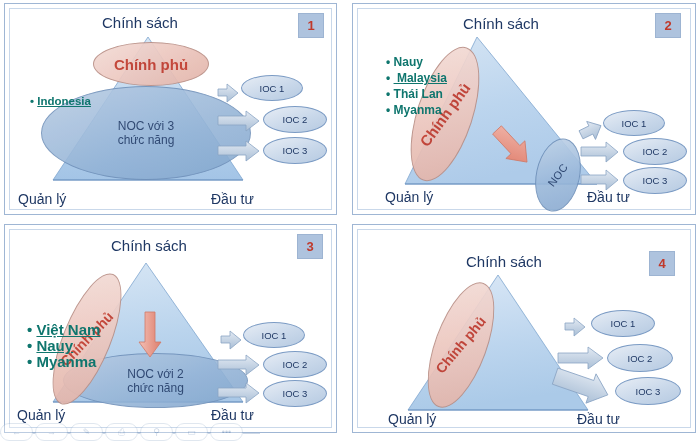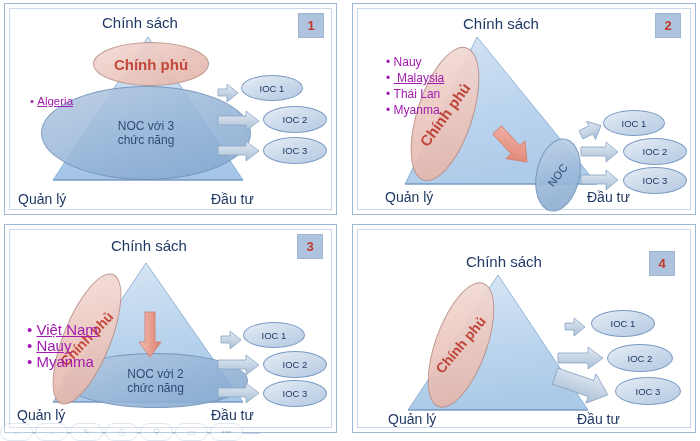--- a/index.html
+++ b/index.html
@@ -51,23 +51,24 @@
 
   
   .tri{ position:absolute; }
   .tri svg{ display:block; overflow:visible; }
 
   
   .bullets{
     position:absolute;
     font-size:11.5px;
     line-height:14px;
-    color:#a21caf;
+    color:#0f766e;
     white-space:nowrap;
     z-index:6;
+    font-weight:bold;
   }
   .bullets div{ padding:0; }
   .bullets .u{ text-decoration:underline; }
 
   
   .ell{ position:absolute; display:flex; align-items:center; justify-content:center;
         box-sizing:border-box; }
 
   .gov{
     background:linear-gradient(150deg,#f2dcd7 0%,#edc9c1 45%,#e3b3a8 100%);
@@ -153,21 +154,21 @@
       <span>NOC với 3</span><br>
       <span>chức năng</span>
     </span>
   </div>
 
   <div class="ell gov" style="left:88px;top:38px;width:116px;height:44px;font-size:15px;">
     <span class="gov-txt">Chính phủ</span>
   </div>
 
   <div class="bullets" style="left:25px;top:90px;">
-    <div>•&nbsp;<span class="u">Algeria</span></div>
+    <div>•&nbsp;<span class="u">Indonesia</span></div>
   </div>
 
   <div class="arrow" style="left:213px;top:79px;">
     <svg width="22" height="20" viewBox="0 0 22 20">
       <defs>
           <linearGradient id="arrA" x1="0" y1="0" x2="0" y2="1">
         <stop offset="0%" stop-color="#e3eaf3"></stop>
             <stop offset="100%" stop-color="#aabfd6"></stop>
       </linearGradient>
         </defs>

